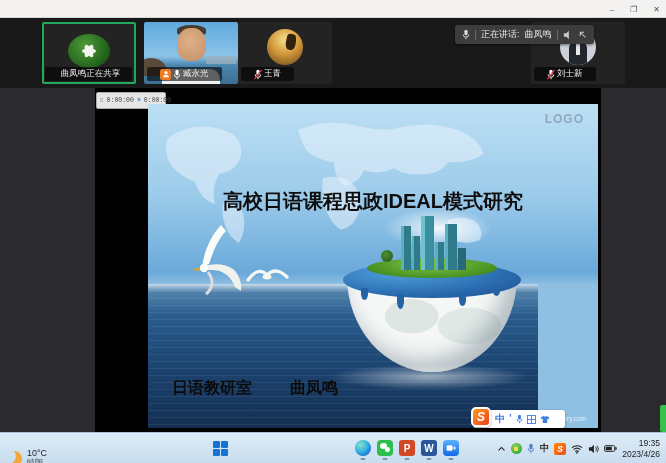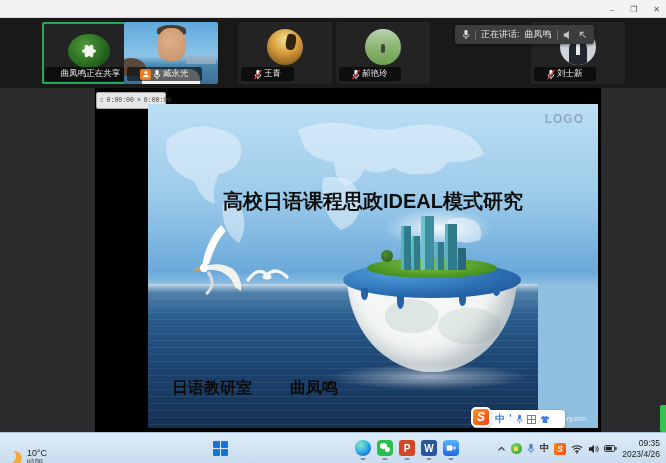--- a/index.html
+++ b/index.html
@@ -149,21 +149,21 @@
           </svg>
         <svg width="8" height="11" viewBox="0 0 10 14">
             <rect x="3" y="1" width="4" height="7" rx="2" fill="#3bc46a"></rect>
             <path d="M1.5 7a3.5 3.5 0 0 0 7 0" stroke="#3bc46a" fill="none" stroke-width="1.2"></path>
             <line x1="5" y1="11" x2="5" y2="13" stroke="#3bc46a" stroke-width="1.2"></line>
           </svg>
         <span>曲凤鸣正在共享</span>
       </div>
     </div>
 
-    <div class="thumb" style="left:124px">
+    <div class="thumb" style="left:144px">
       <div class="video2">
         <div class="v2-city"></div>
           <div class="v2-rock"></div>
         <div class="v2-hair"></div>
           <div class="v2-face"></div>
           <div class="v2-shirt"></div>
       </div>
       <div class="namechip">
         <span class="badge-host">
           <svg width="8" height="8" viewBox="0 0 10 10">
@@ -188,34 +188,20 @@
         <svg width="8" height="11" viewBox="0 0 10 14">
             <rect x="3" y="1" width="4" height="7" rx="2" fill="#fff"></rect>
             <path d="M1.5 7a3.5 3.5 0 0 0 7 0" stroke="#fff" fill="none" stroke-width="1.2"></path>
             <line x1="5" y1="11" x2="5" y2="13" stroke="#fff" stroke-width="1.2"></line>
             <line x1="0.5" y1="13" x2="9.5" y2="1" stroke="#e23b3b" stroke-width="1.6"></line>
           </svg>
         <span>王青</span>
       </div>
     </div>
 
-    <div class="thumb" style="left:336px">
-      <div class="avatar-circle av-park">
-          <div class="av-person-dot"></div>
-        </div>
-      <div class="namechip">
-        <svg width="8" height="11" viewBox="0 0 10 14">
-            <rect x="3" y="1" width="4" height="7" rx="2" fill="#fff"></rect>
-            <path d="M1.5 7a3.5 3.5 0 0 0 7 0" stroke="#fff" fill="none" stroke-width="1.2"></path>
-            <line x1="5" y1="11" x2="5" y2="13" stroke="#fff" stroke-width="1.2"></line>
-            <line x1="0.5" y1="13" x2="9.5" y2="1" stroke="#e23b3b" stroke-width="1.6"></line>
-          </svg>
-        <span>郝艳玲</span>
-      </div>
-    </div>
 
 
     <div class="thumb" style="left:531px">
       <div class="avatar-circle av-suit">
         <div class="av-suit-body"></div>
           <div class="av-suit-shirt"></div>
           <div class="av-suit-head"></div>
       </div>
       <div class="namechip">
         <svg width="8" height="11" viewBox="0 0 10 14">
@@ -401,19 +387,19 @@
       <svg width="11" height="10" viewBox="0 0 13 12">
           <path d="M1 4h3l3-3v10L4 8H1z" fill="#222"></path>
           <path d="M9 3.5q2.5 2.5 0 5M10.7 2q3.5 4 0 8" stroke="#222" stroke-width="1" fill="none"></path>
         </svg>
       <svg width="13" height="9" viewBox="0 0 15 10">
           <rect x="0.7" y="1.7" width="11.6" height="6.6" rx="1.2" fill="none" stroke="#222" stroke-width="1.1"></rect>
           <rect x="2" y="3" width="7" height="4" fill="#222"></rect>
           <rect x="13" y="3.5" width="1.6" height="3" fill="#222"></rect>
         </svg>
       <div class="clock">
-        <div>09:35</div>
+        <div>19:35</div>
         <div>2023/4/26</div>
       </div>
     </div>
   </div>
 
 </div>
 
 </body></html>

